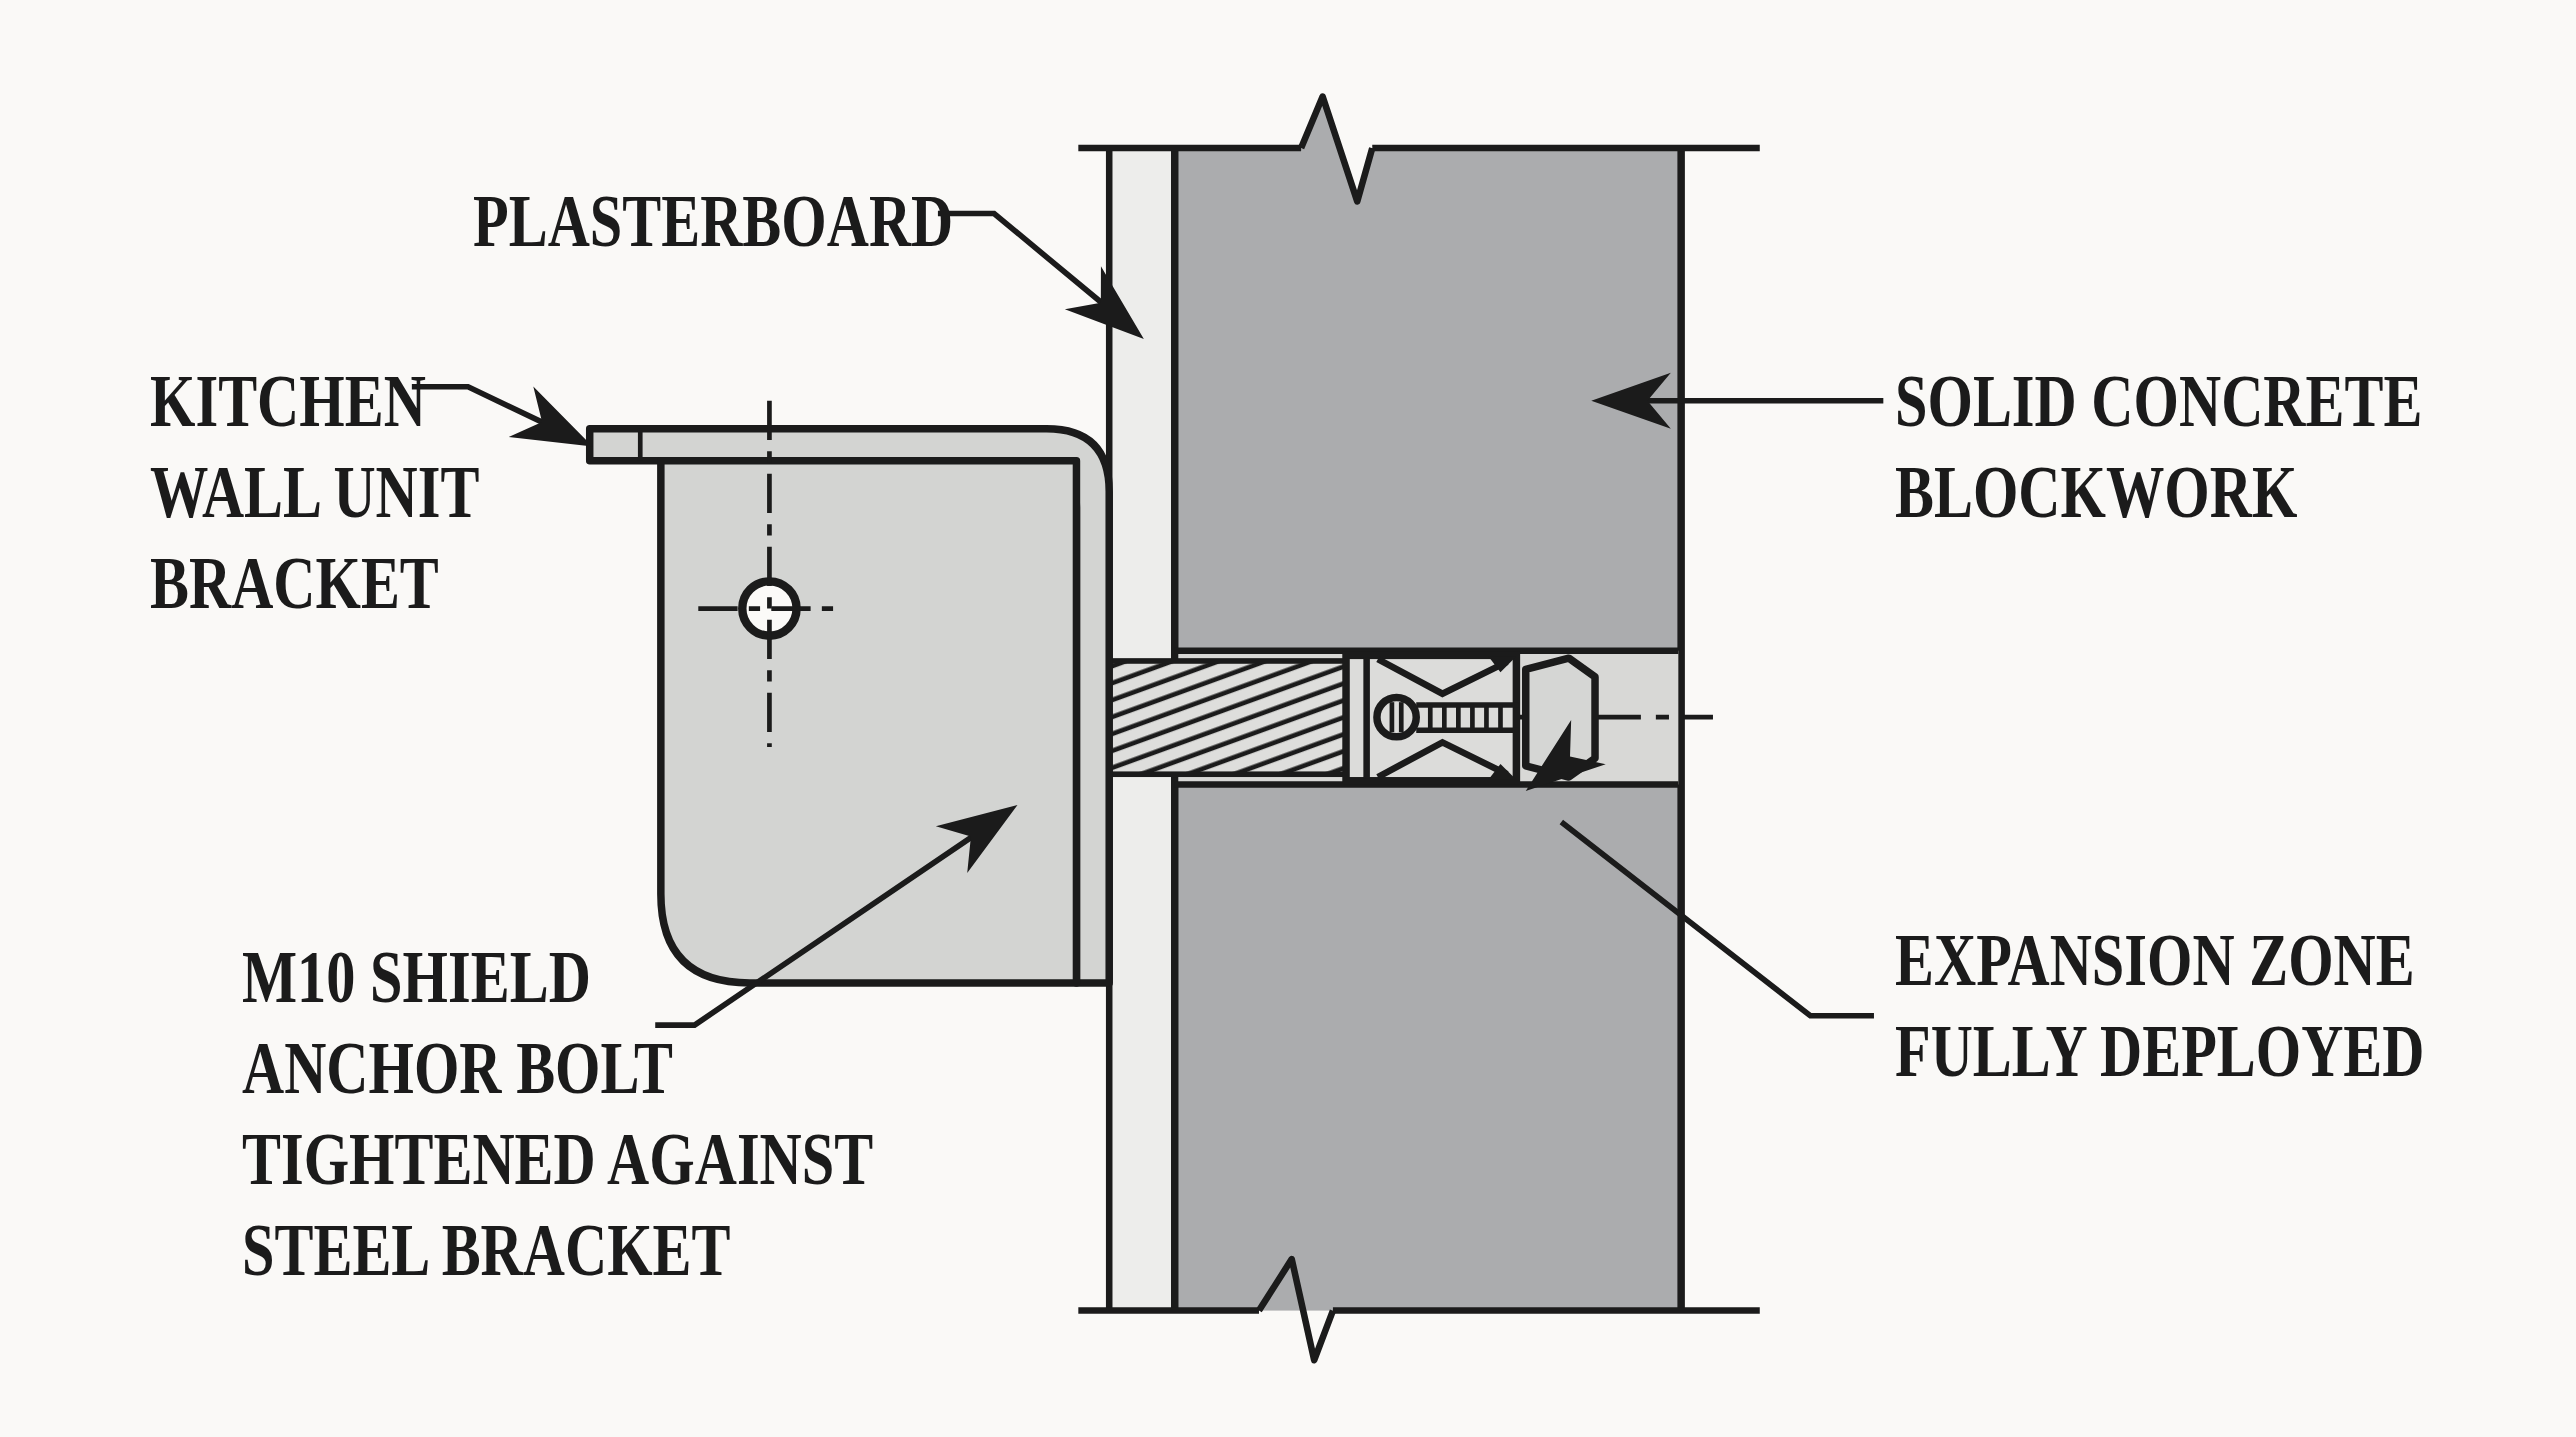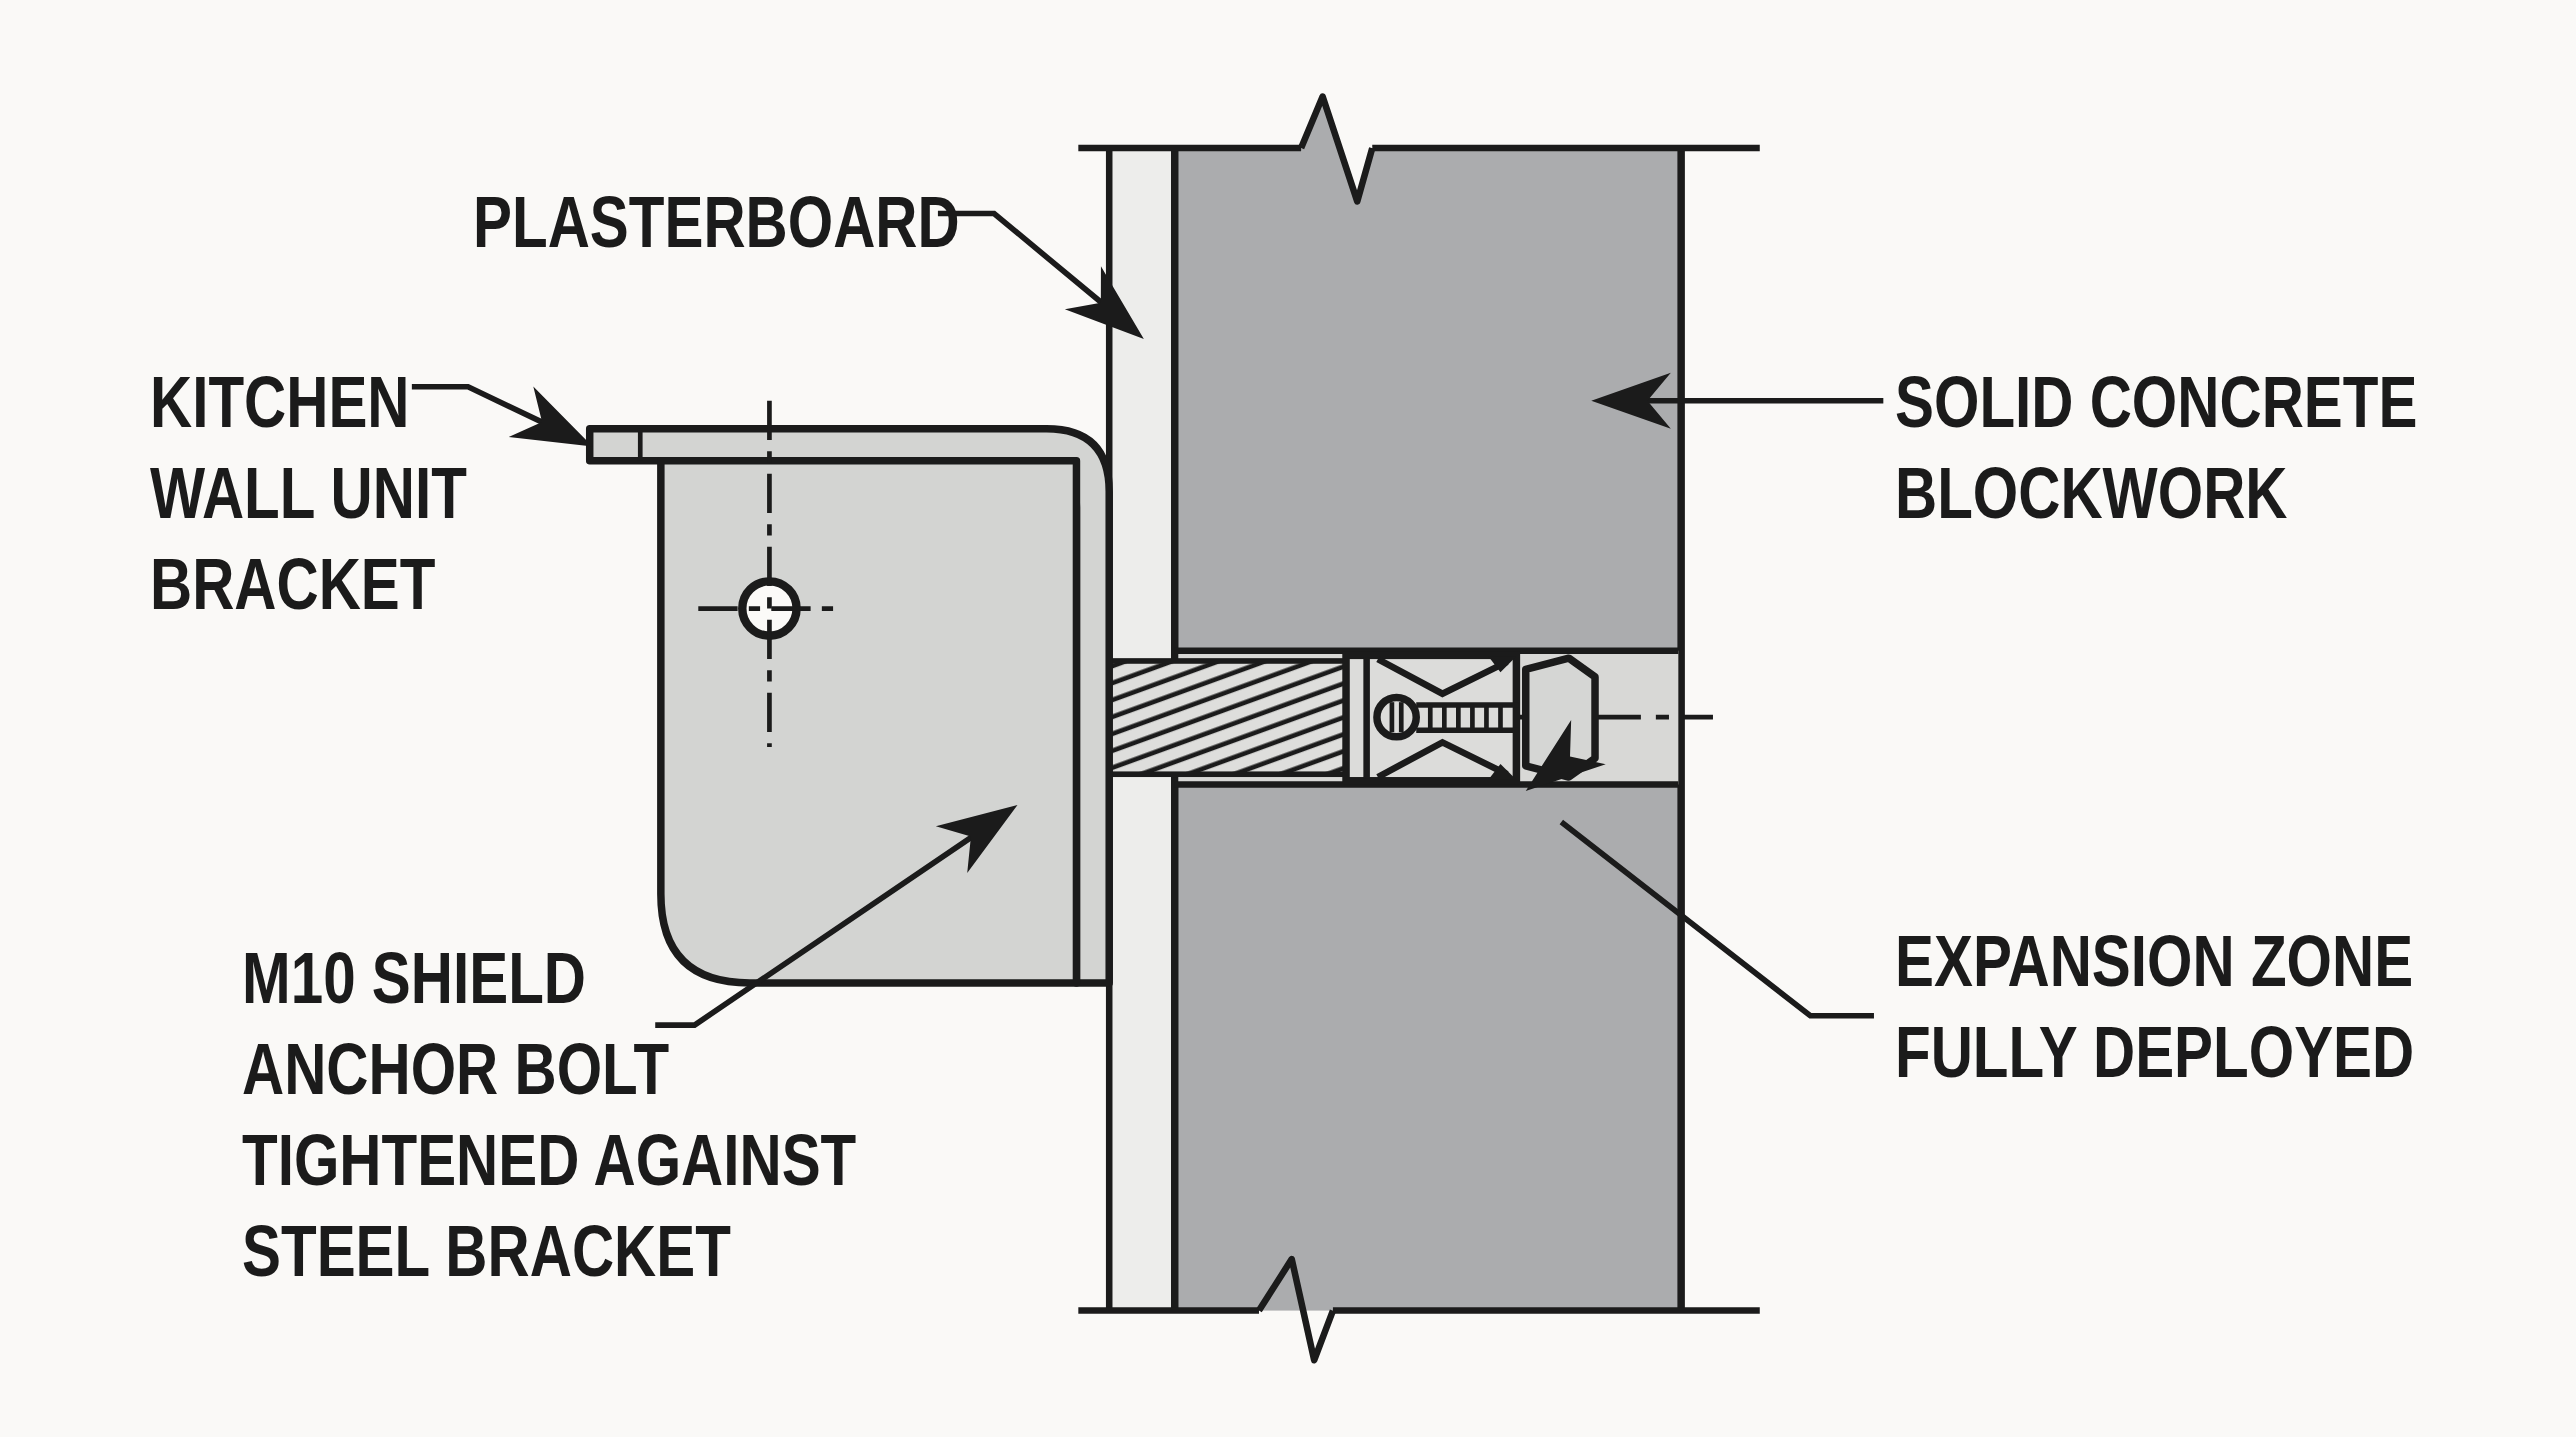--- a/index.html
+++ b/index.html
@@ -1,21 +1,21 @@
 <!DOCTYPE html>
 <html style="font-size:15px"><head>
 <meta charset="utf-8">
 <style>
   html,body{margin:0;padding:0;background:#888;}
   #stage{
     position:relative;
     width:2576px;height:1438px;
     background:#FAF9F7;
     overflow:hidden;
-    font-family:Liberation Sans, sans-serif;
+    font-family:Liberation Serif, serif;
   }
   #drawing{position:absolute;left:0;top:0;}
   .label{
     position:absolute;
     color:#1B1B1B;
     font-size:73px;
     font-weight:bold;
     line-height:91px;
     letter-spacing:0px;
     white-space:nowrap;

